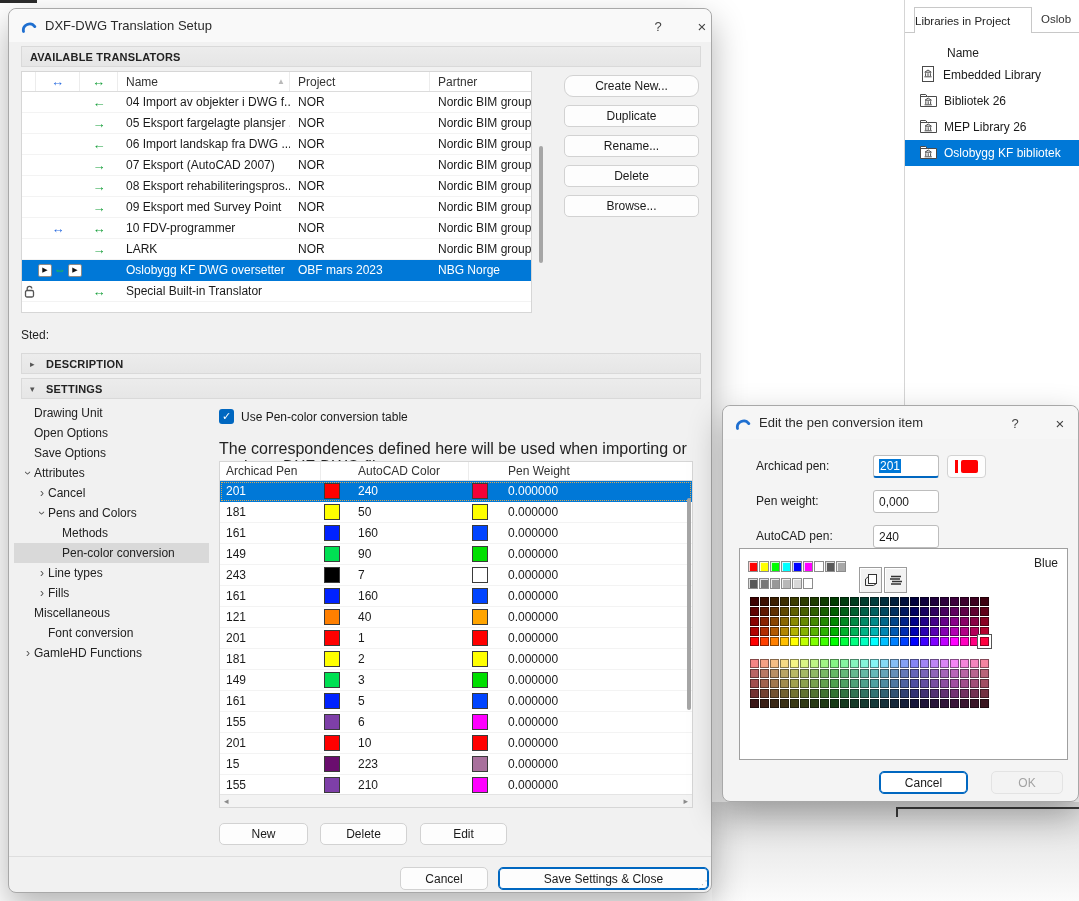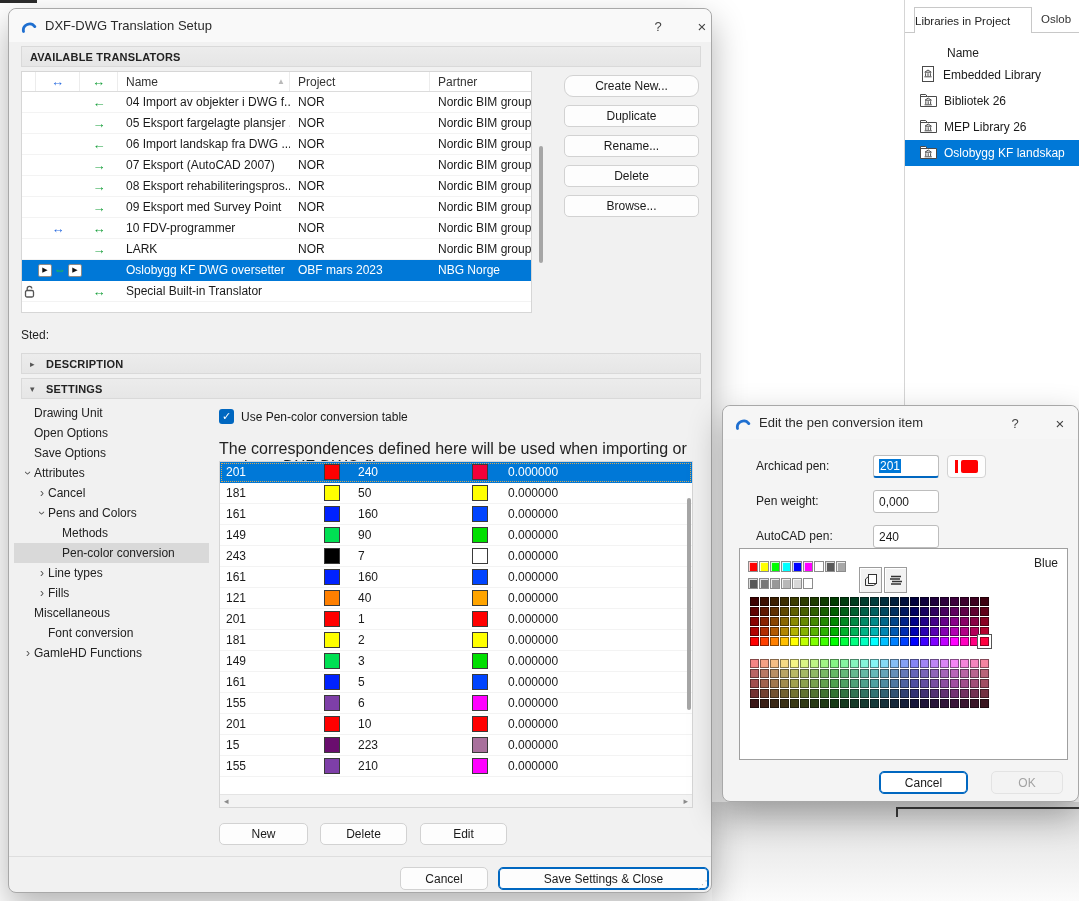--- a/index.html
+++ b/index.html
@@ -160,21 +160,21 @@
             <path d="M5 7.2 L8.2 5 L11.4 7.2 Z M5.8 8.2 v3 M8.2 8.2 v3 M10.6 8.2 v3 M4.6 11.8 h7.2" fill="none" stroke="#4a4a4a" stroke-width="1"></path>
           </svg></span>
         <span style="white-space: nowrap;">MEP Library 26</span>
       </div>
       <div class="lib-row sel">
         <span><svg width="17" height="14" viewBox="0 0 17 14">
             <path d="M0.5 1.5 h5.2 l1.6 2 h9.2 v10 h-16 z" fill="#fff" stroke="#4a4a4a"></path>
             <path d="M0.5 3.5 h6.8" stroke="#4a4a4a"></path>
             <path d="M5 7.2 L8.2 5 L11.4 7.2 Z M5.8 8.2 v3 M8.2 8.2 v3 M10.6 8.2 v3 M4.6 11.8 h7.2" fill="none" stroke="#4a4a4a" stroke-width="1"></path>
           </svg></span>
-        <span style="white-space: nowrap;">Oslobygg KF landskap</span>
+        <span style="white-space: nowrap;">Oslobygg KF bibliotek</span>
       </div>
     </div>
 </div>
 
 <div class="dlg" style="left:8px; top:8px; width:704px; height:885px;">
   <div class="titlebar">
     <svg class="logo" viewBox="0 0 16 16">
       <path d="M2.5 13.5 A6.3 6.3 0 0 1 13.8 8.6" fill="none" stroke="#1f6fd0" stroke-width="2.8" stroke-linecap="round"></path>
     </svg>
     <span class="ttl">DXF-DWG Translation Setup</span>
@@ -371,20 +371,29 @@
       </div>
     </div>
 
   <div class="chk-row">
     <span class="chk" id="pen-chk">✓</span>
     <span>Use Pen-color conversion table</span>
   </div>
   <div class="info-text">The correspondences defined here will be used when importing or saving a DXF-DWG file.</div>
 
   <div class="pen-table">
+    <div class="p-head" style="position:relative;">
+      <span class="pcell-pen">Archicad Pen</span>
+      <span class="pcell-sw1"></span>
+      <span class="pcell-acad">AutoCAD Color</span>
+      <span class="pcell-sw2"></span>
+      <span class="pcell-w">Pen Weight</span>
+      <span class="hsep1"></span>
+      <span class="hsep2"></span>
+    </div>
     <div id="pen-rows">
         <div class="p-row sel">
           <span class="pcell-pen">201</span>
           <span class="pcell-sw1">
             <span class="swatch" style="background: rgb(255, 0, 0);"></span>
           </span>
           <span class="pcell-acad">240</span>
           <span class="pcell-sw2">
             <span class="swatch" style="background: rgb(242, 0, 56);"></span>
           </span>

